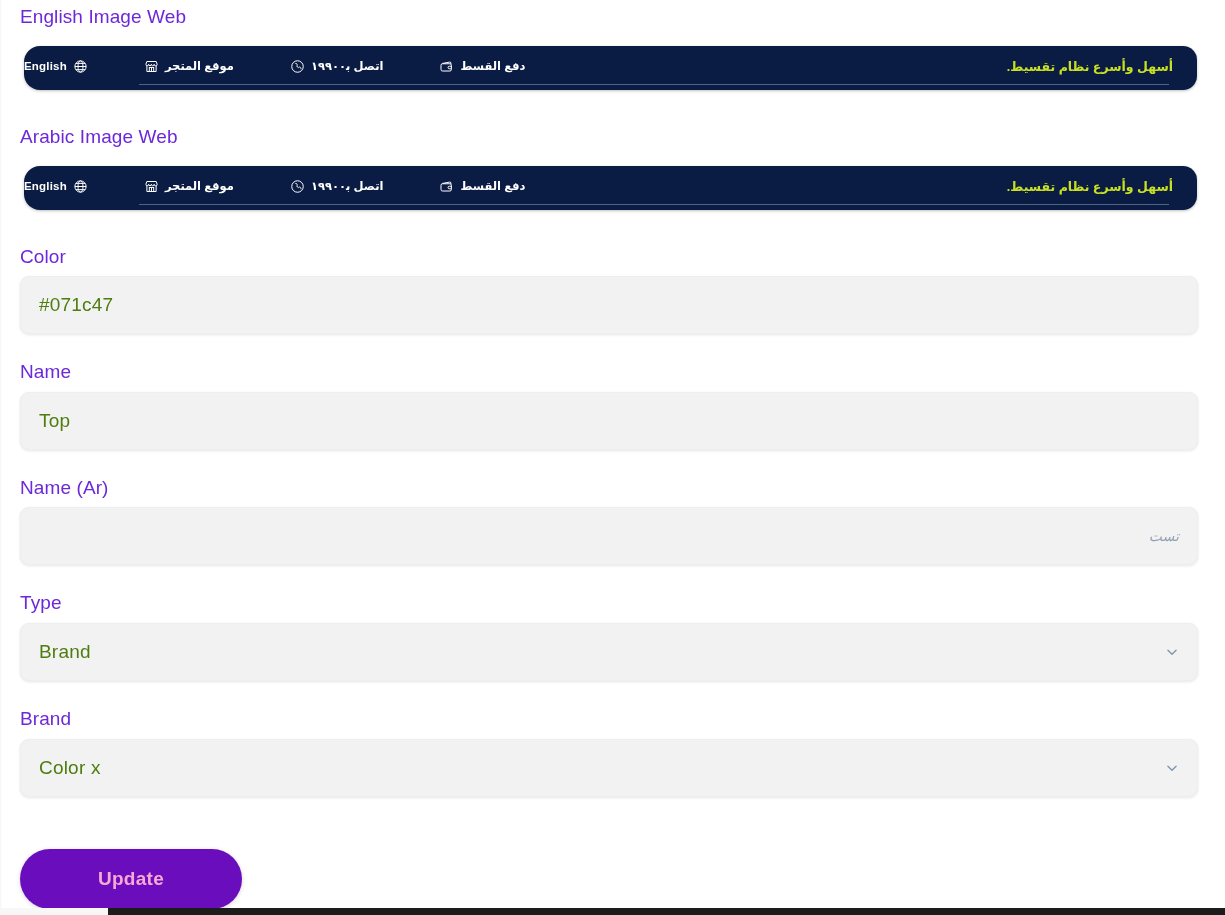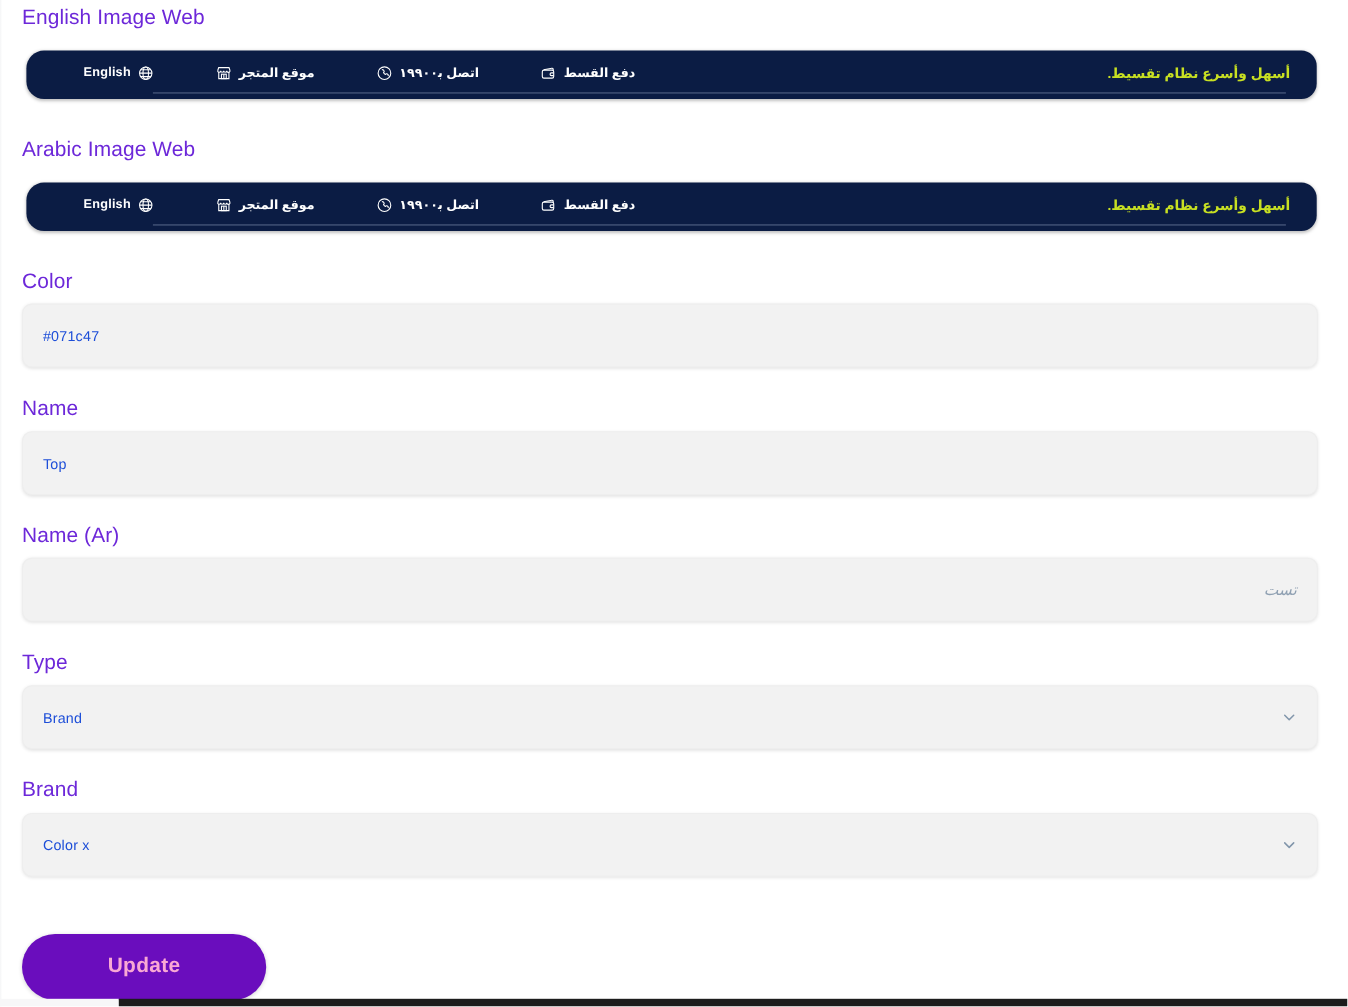--- a/index.html
+++ b/index.html
@@ -64,21 +64,20 @@
     position: absolute;
     inset: 0;
     display: flex;
     align-items: center;
     padding: 0 16px 4px 0;
   }
   .banner-left {
     display: flex;
     align-items: center;
     gap: 0px;
-    padding-left: 52px;
   }
   .b-item {
     display: flex;
     align-items: center;
     gap: 6px;
     color: #ffffff;
     font-size: 11.5px;
     font-weight: 700;
     white-space: nowrap;
     margin-right: 56px;
@@ -118,22 +117,22 @@
     box-shadow: 0 1px 3px rgba(0,0,0,0.10);
     height: 58px;
     display: flex;
     align-items: center;
     padding: 0 18px;
     font-size: 19px;
     color: #7b8fa3;
     font-family: "Liberation Sans", "DejaVu Sans", sans-serif;
   }
   .control .val {
-    color: #1d4ed8;
-    font-size: 13px;
+    color: #4d7c0f;
+    font-size: 19px;
     letter-spacing: 0.2px;
   }
   .control.rtl { direction: rtl; }
   .control.rtl .val {
     font-size: 14px;
     color: #8fa0b2;
     font-style: italic;
   }
   .select-arrow {
     margin-left: auto;

